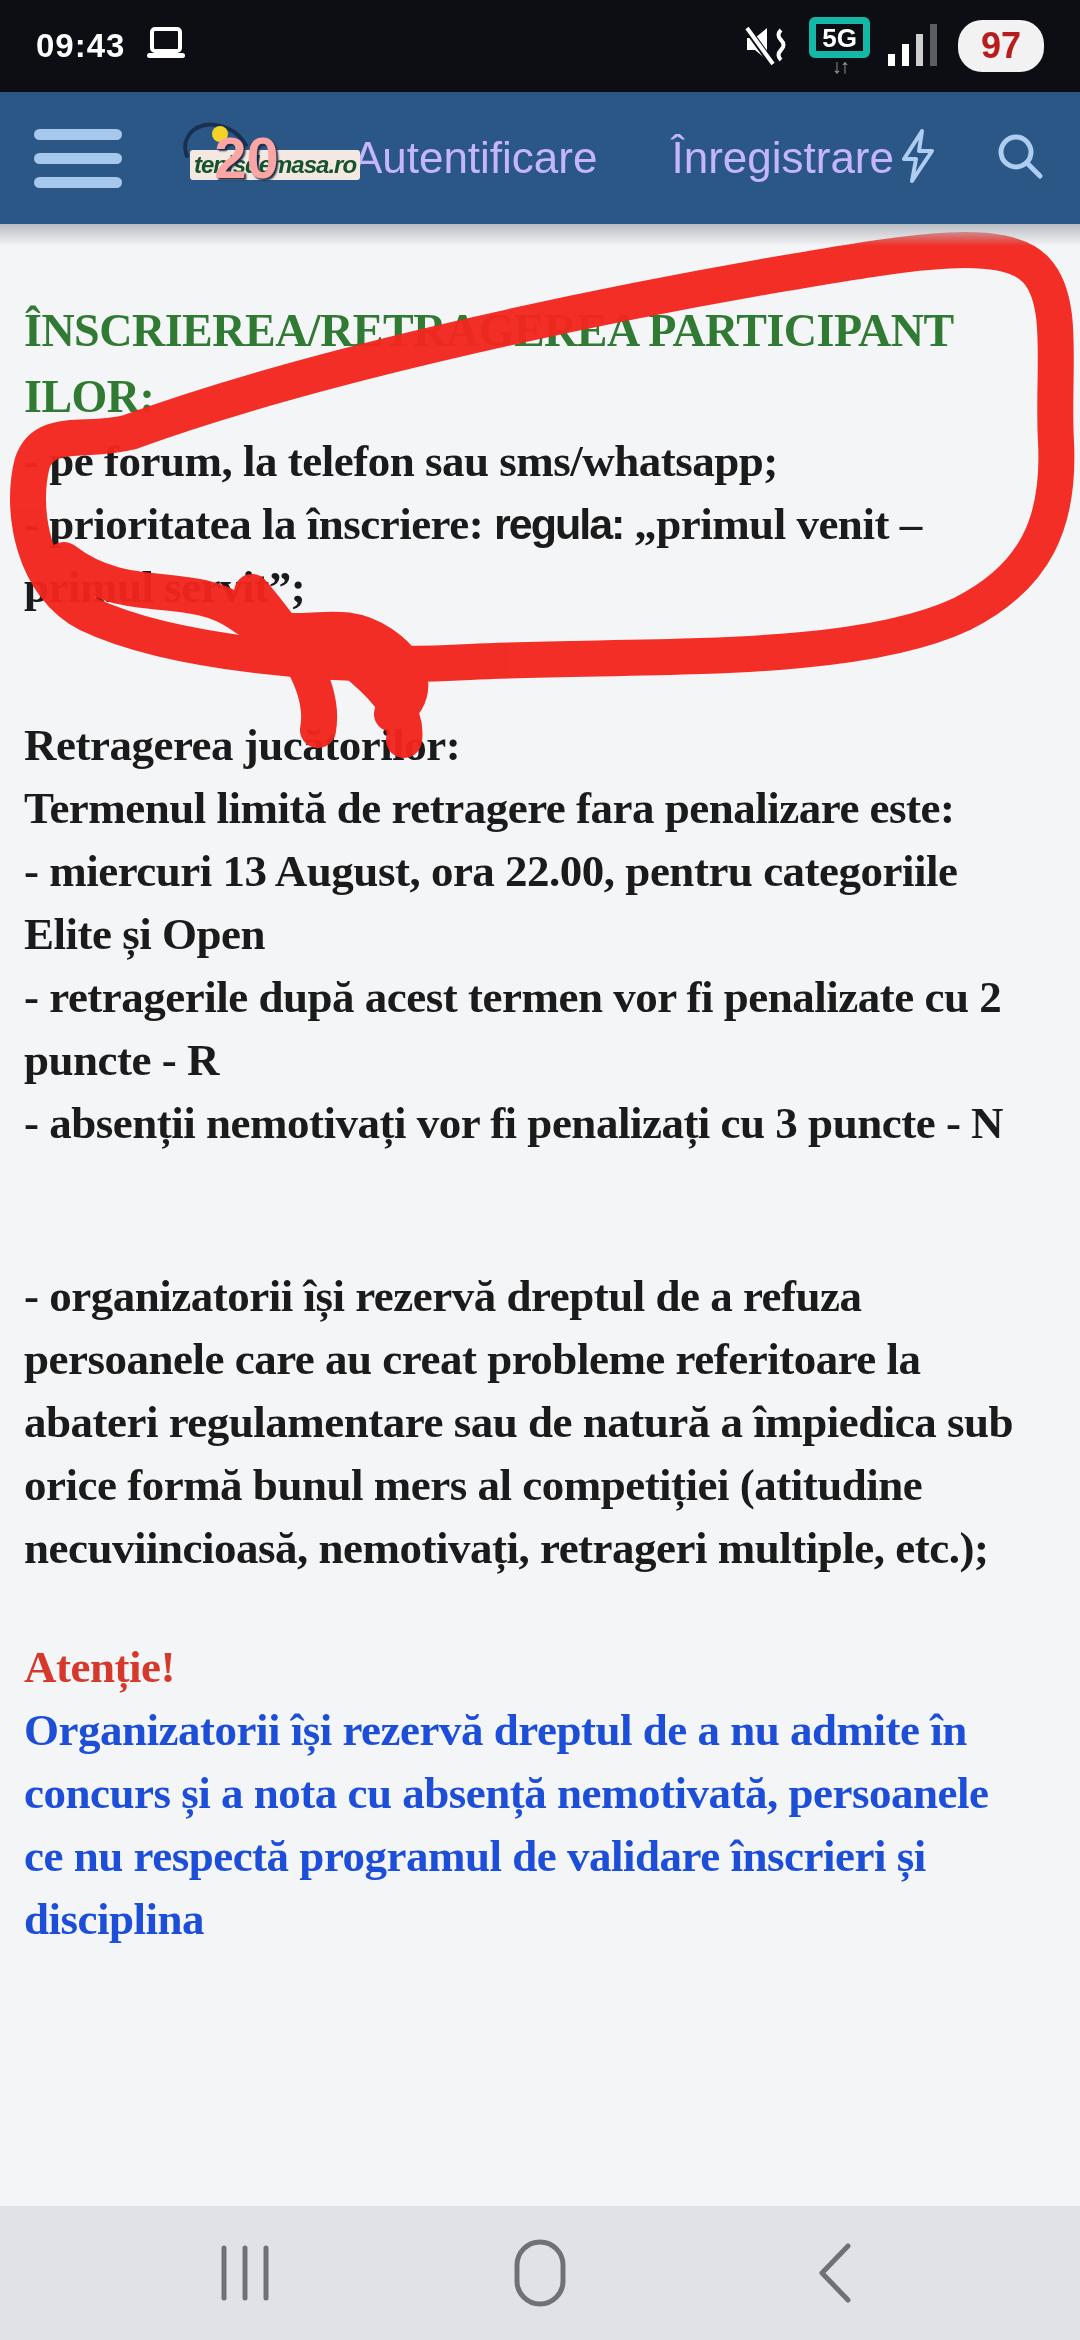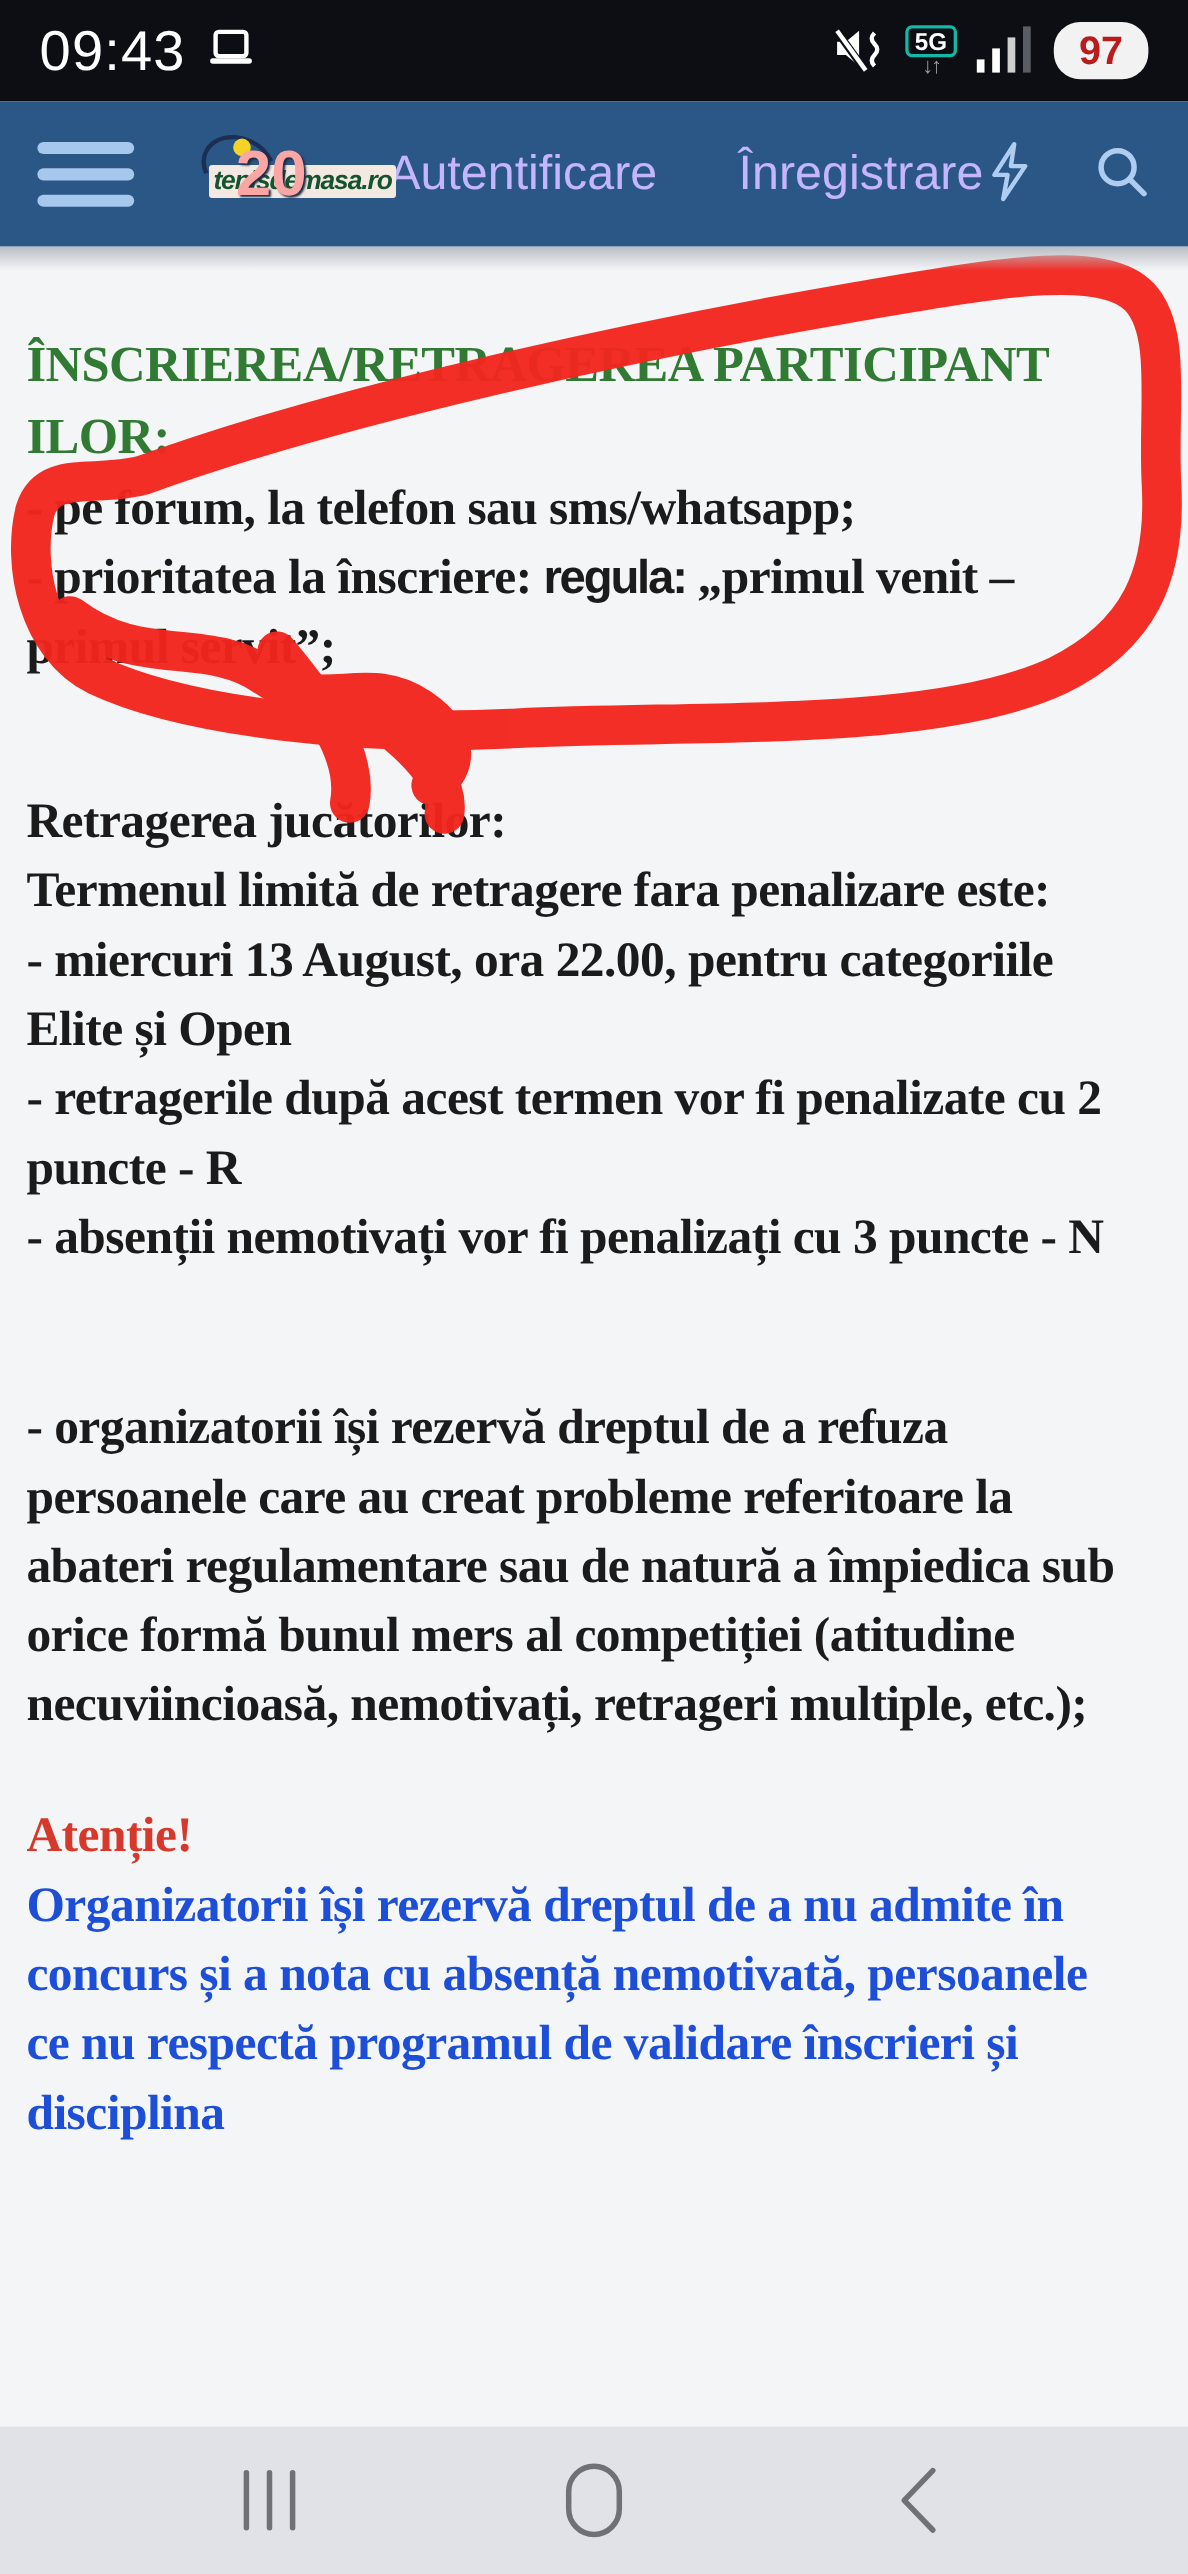--- a/index.html
+++ b/index.html
@@ -4,27 +4,27 @@
 <style>
   * { margin:0; padding:0; box-sizing:border-box; }
   html,body { width:1080px; height:2340px; overflow:hidden; background:#f4f5f7;
     font-family:"Liberation Sans", sans-serif; }
 
   
   .status-bar { position:absolute; top:0; left:0; width:1080px; height:92px;
     background:#0c0e13; color:#fff; display:flex; align-items:center;
     justify-content:space-between; padding:0 36px; z-index:20; }
   .sb-left { display:flex; align-items:center; gap:18px; }
-  .sb-time { font-size:51px; font-weight:normal; letter-spacing:1px; }
+  .sb-time { font-size:33px; font-weight:bold; letter-spacing:1px; }
   .sb-right { display:flex; align-items:center; gap:16px; }
   .battery-pill { background:#f2f2f2; color:#b91c1c; border-radius:24px;
     min-width:86px; height:52px; display:flex; align-items:center; justify-content:center;
     font-size:36px; font-weight:bold; padding:0 10px; }
   .fiveg-wrap { display:flex; flex-direction:column; align-items:center; line-height:1; }
-  .fiveg-box { border:3px solid #14b8a6; border-radius:6px; font-size:22px; font-weight:bold;
+  .fiveg-box { border:7px solid #14b8a6; border-radius:6px; font-size:26px; font-weight:bold;
     padding:1px 6px 0 6px; }
   .fiveg-arrows { font-size:20px; color:#9a9a9a; margin-top:-2px; letter-spacing:-2px; }
 
   
   .navbar { position:absolute; top:92px; left:0; width:1080px; height:132px;
     background:#2b5787; display:flex; align-items:center; z-index:20; padding:0 34px;
     color:#aecdf0; }
   .nav-shadow { position:absolute; top:224px; left:0; width:1080px; height:22px;
     background:linear-gradient(#b9bcc2, rgba(244,245,247,0)); z-index:19; }
   .hamburger { width:92px; display:flex; flex-direction:column; gap:13px; cursor:pointer; }

